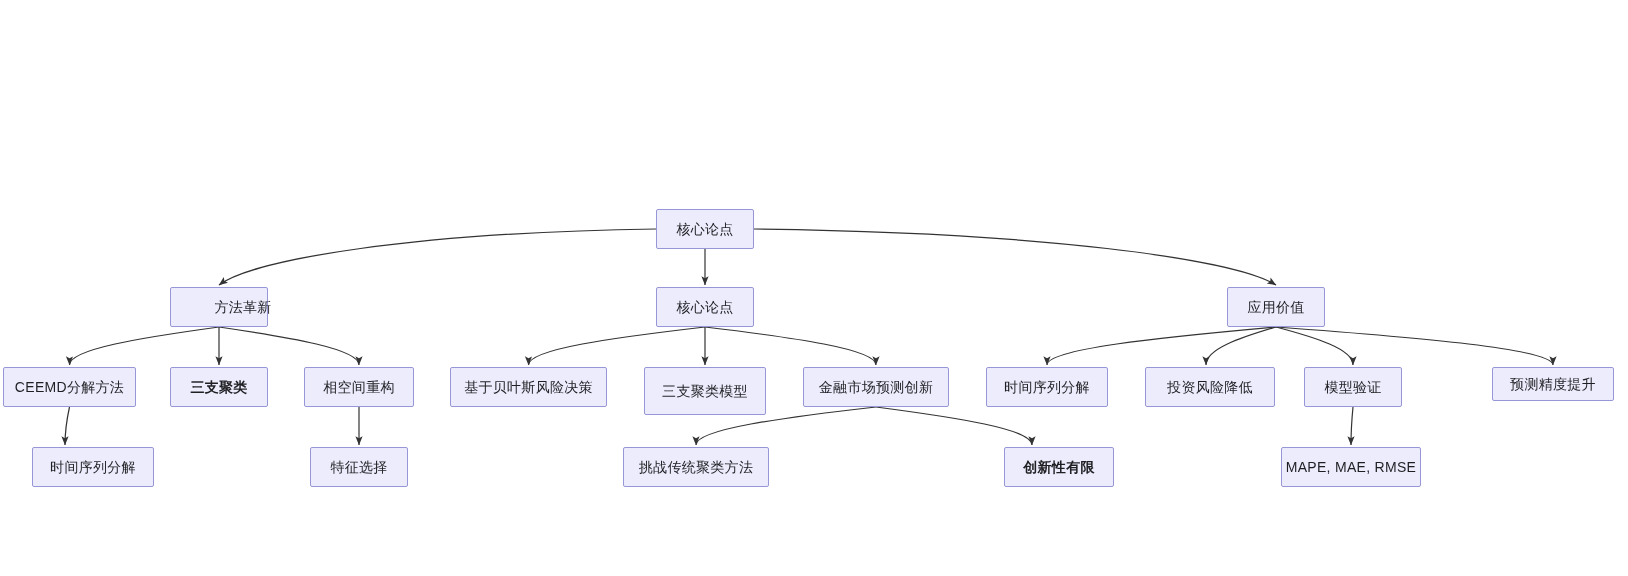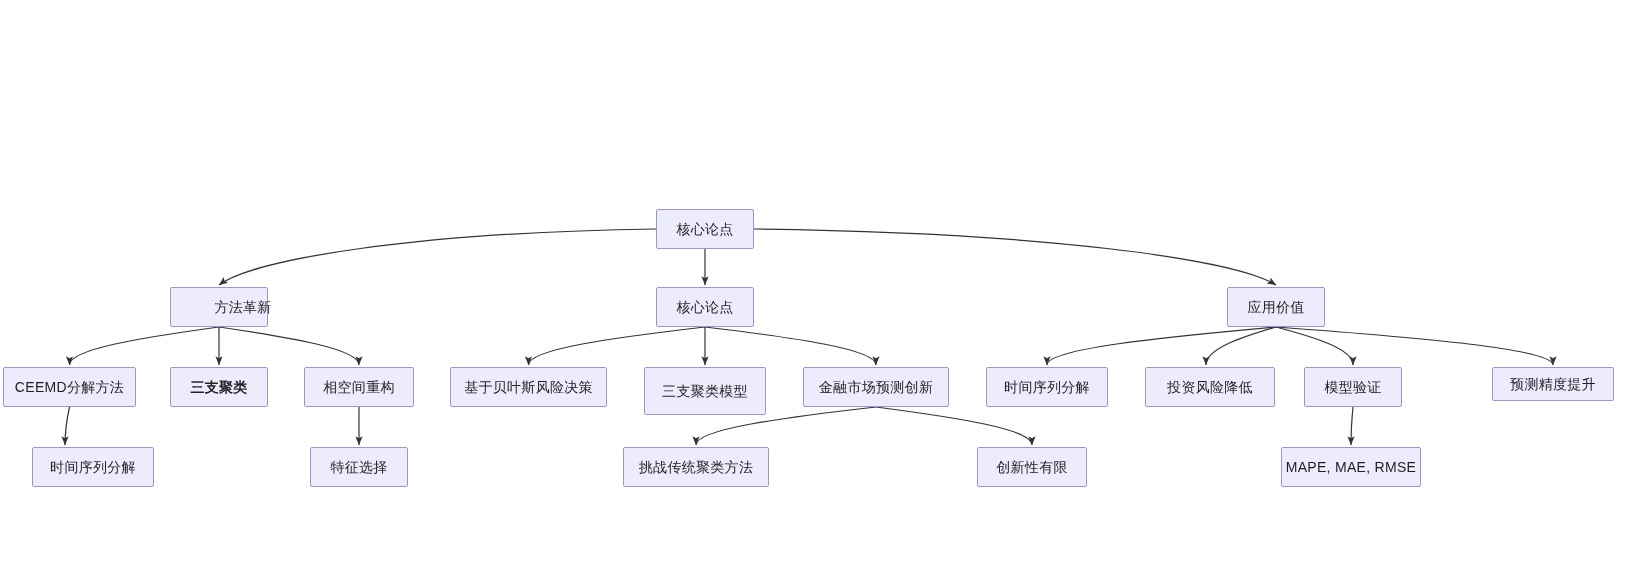--- a/index.html
+++ b/index.html
@@ -124,20 +124,20 @@
       </div>
       <div class="node" style="left: 4px; top: 447px; width: 122px; height: 40px; background: rgb(236, 236, 253); border-color: rgb(151, 151, 216); color: rgb(31, 31, 35); margin-left: 28px;">
         <span class="node-label">时间序列分解</span>
       </div>
       <div class="node" style="left: 310px; top: 447px; width: 98px; height: 40px; background: rgb(236, 236, 253); border-color: rgb(151, 151, 216); color: rgb(31, 31, 35);">
         <span class="node-label">特征选择</span>
       </div>
       <div class="node" style="left: 623px; top: 447px; width: 146px; height: 40px; background: rgb(236, 236, 253); border-color: rgb(151, 151, 216); color: rgb(31, 31, 35);">
         <span class="node-label">挑战传统聚类方法</span>
       </div>
-      <div class="node" style="left: 977px; top: 447px; width: 110px; height: 40px; background: rgb(236, 236, 253); border-color: rgb(151, 151, 216); color: rgb(31, 31, 35);">
+      <div class="node" style="left: 1004px; top: 447px; width: 110px; height: 40px; background: rgb(236, 236, 253); border-color: rgb(151, 151, 216); color: rgb(31, 31, 35); font-weight: bold;">
         <span class="node-label">创新性有限</span>
       </div>
       <div class="node" style="left: 1281px; top: 447px; width: 140px; height: 40px; background: rgb(236, 236, 253); border-color: rgb(151, 151, 216); color: rgb(31, 31, 35);">
         <span class="node-label">MAPE, MAE, RMSE</span>
       </div>
     </div>
 </div>
 
 </body></html>

